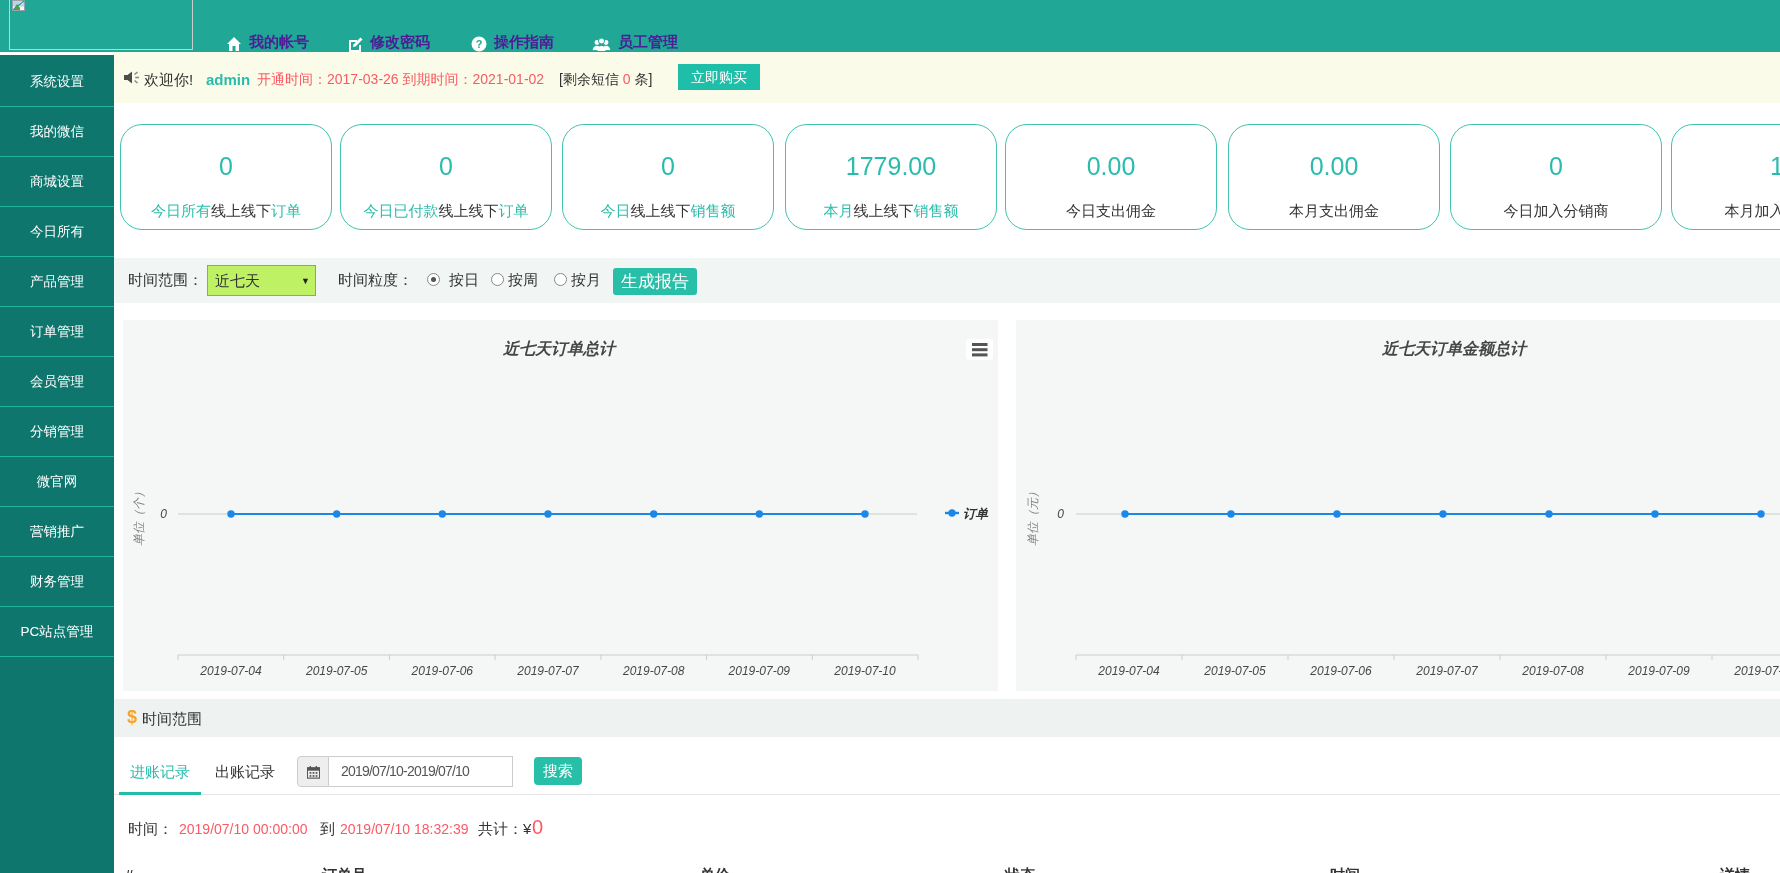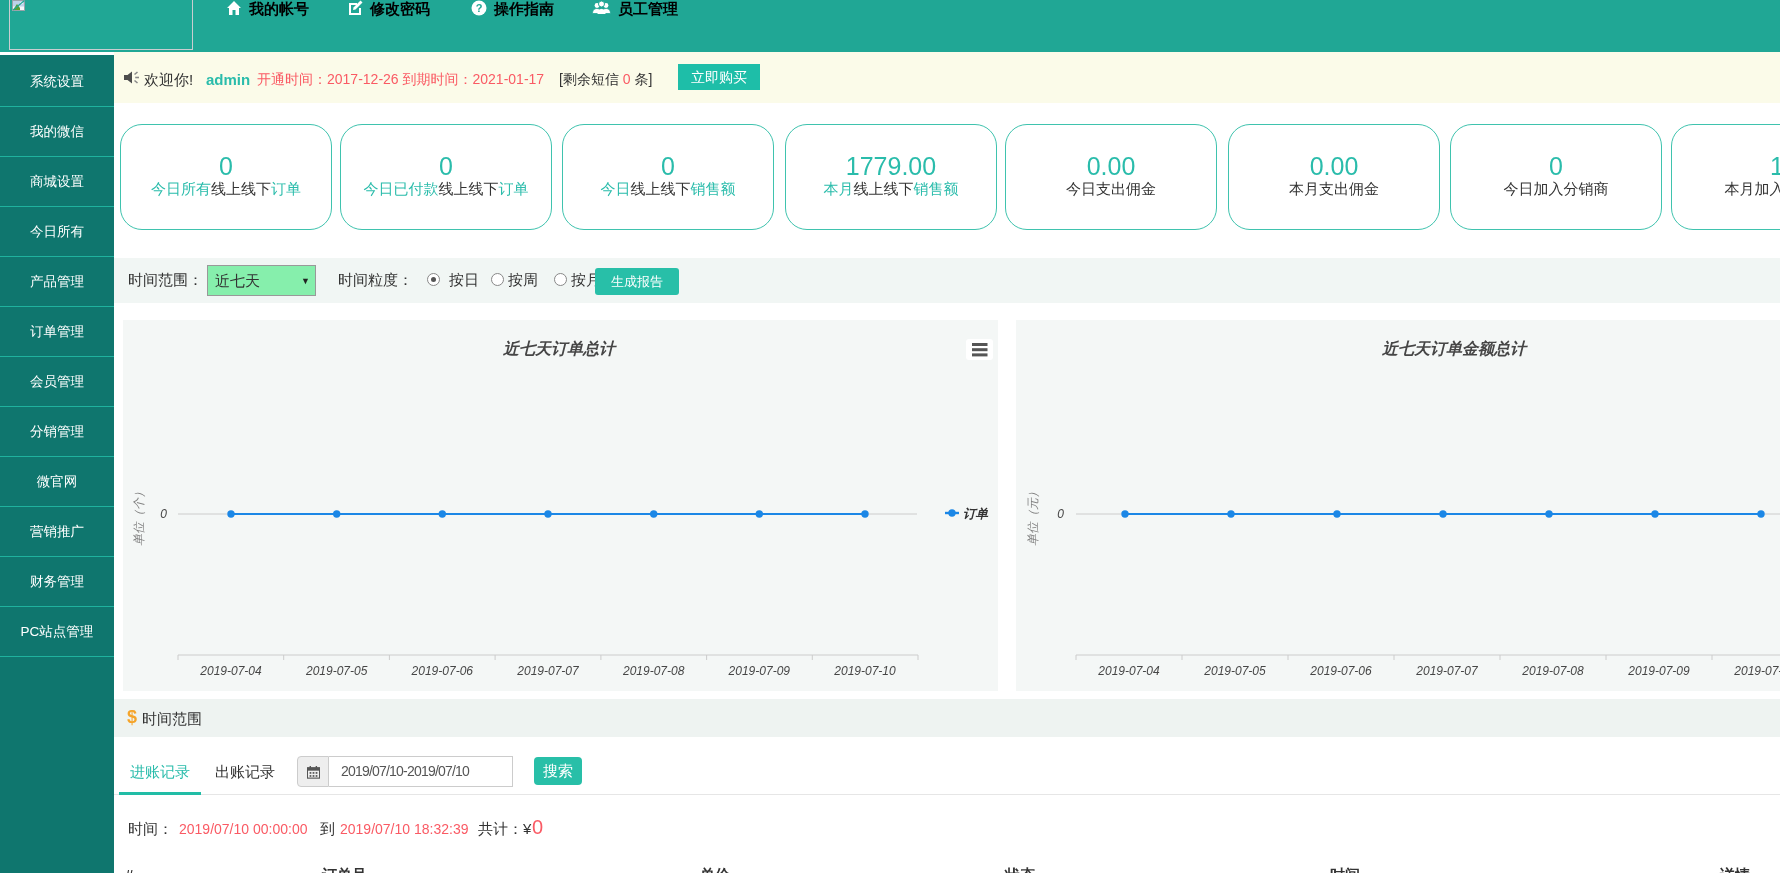--- a/index.html
+++ b/index.html
@@ -4,31 +4,31 @@
 <title>dashboard</title>
 <style>
   * { margin:0; padding:0; box-sizing:border-box; }
   html,body { width:1780px; height:873px; overflow:hidden; }
   body { font-family:"Liberation Sans", sans-serif; background:#fff; color:#333; }
   #page { position:relative; width:1780px; height:873px; overflow:hidden; background:#fff; }
   .abs { position:absolute; }
   
   #hdr { position:absolute; left:0; top:0; width:1780px; height:52px; background:#20a795; }
   #logobox { position:absolute; left:9px; top:-3px; width:184px; height:53px; border:1px solid #c9cdd0; }
-  .navitem { position:absolute; top:0; height:52px; display:flex; align-items:flex-start; color:#000000; font-size:15px; font-weight:bold; }
+  .navitem { position:absolute; top:0; height:52px; display:flex; align-items:flex-end; color:#4c1d95; font-size:15px; font-weight:bold; }
   .navitem svg { margin-right:7px; }
   
   #side { position:absolute; left:0; top:55px; width:114px; height:818px; background:#0f766e; }
   .sitem { height:50px; line-height:50px; text-align:center; color:#fff; font-size:13.5px; border-bottom:1px solid #1fb29e; }
   
   #welcome { position:absolute; left:114px; top:52px; width:1666px; height:51px; background:#fbfbe9; }
   
   .card { position:absolute; top:124px; width:212px; height:106px; background:#fff; border:1px solid #3fc3ae; border-radius:22px; text-align:center; }
   .card .num { margin-top:27px; font-size:25px; color:#2abcab; line-height:28px; }
-  .card .lbl { margin-top:0; font-size:15px; color:#333; line-height:18px; }
+  .card .lbl { margin-top:22px; font-size:15px; color:#333; line-height:18px; }
   .tl { color:#2abcab; }
   
   #filter { position:absolute; left:114px; top:258px; width:1666px; height:45px; background:#f1f6f4; }
   
   .panel { position:absolute; top:320px; height:371px; background:#f4f7f6;font-style:italic; }
   
   #finband { position:absolute; left:114px; top:699px; width:1666px; height:38px; background:#eef3f1; }
   .btn { background:#21bda6; color:#fff; border:none; }
   svg text { font-family:"Liberation Sans", sans-serif; }
 </style>
@@ -96,21 +96,21 @@
 
   <div id="welcome">
     <svg class="abs" style="left:9px;top:17px" width="17" height="17" viewBox="0 0 17 17">
       <path d="M1 6 H4.5 L9 2.5 V14.5 L4.5 11 H1 Z" fill="#4d4d4d"></path>
       <path d="M11.5 5.5 L14.5 3" stroke="#888" stroke-width="1.6"></path>
       <path d="M12.2 8.5 H16" stroke="#888" stroke-width="1.6"></path>
       <path d="M11.5 11.5 L14.5 14" stroke="#888" stroke-width="1.6"></path>
     </svg>
     <span class="abs" style="left:30px;top:19px;font-size:15px;color:#333">欢迎你!</span>
     <span class="abs" style="left:92px;top:19px;font-size:15px;font-weight:bold;color:#2abcab">admin</span>
-    <span class="abs" style="left:143px;top:19px;font-size:14px;color:#fa5a64">开通时间：2017-12-26 到期时间：2021-01-17</span>
+    <span class="abs" style="left:143px;top:19px;font-size:14px;color:#fa5a64">开通时间：2017-03-26 到期时间：2021-01-02</span>
     <span class="abs" style="left:445px;top:19px;font-size:14px;color:#333">[剩余短信 <span style="color:#fa5a64">0</span> 条]</span>
     <div class="abs btn" style="left:564px;top:12px;width:82px;height:26px;line-height:26px;text-align:center;font-size:14px;background:#1ebea8">立即购买</div>
   </div>
 
   <div class="card" style="left:120px">
     <div class="num">0</div>
     <div class="lbl"><span class="tl">今日所有</span>线上线下<span class="tl">订单</span></div>
   </div>
   <div class="card" style="left:340px">
     <div class="num">0</div>
@@ -136,33 +136,33 @@
     <div class="num">0</div>
     <div class="lbl">今日加入分销商</div>
   </div>
   <div class="card" style="left:1671px">
     <div class="num">1</div>
     <div class="lbl">本月加入分销商</div>
   </div>
 
   <div id="filter">
     <span class="abs" style="left:14px;top:13px;font-size:15px;color:#333">时间范围：</span>
-    <div class="abs" style="left:93px;top:7px;width:109px;height:31px;background:#86efac;border:1px solid #999">
+    <div class="abs" style="left:93px;top:7px;width:109px;height:31px;background:#bef264;border:1px solid #999">
       <span class="abs" style="left:7px;top:6px;font-size:15px;color:#333">近七天</span>
       <span class="abs" style="left:93px;top:10px;font-size:9px;color:#222">▼</span>
     </div>
     <span class="abs" style="left:224px;top:13px;font-size:15px;color:#333">时间粒度：</span>
     <span class="abs" style="left:313px;top:15px;width:13px;height:13px;border-radius:50%;border:1px solid #888;background:#fff"></span>
     <span class="abs" style="left:317px;top:19px;width:5px;height:5px;border-radius:50%;background:#555"></span>
     <span class="abs" style="left:335px;top:13px;font-size:15px;color:#333">按日</span>
     <span class="abs" style="left:377px;top:15px;width:13px;height:13px;border-radius:50%;border:1px solid #888;background:#fff"></span>
     <span class="abs" style="left:394px;top:13px;font-size:15px;color:#333">按周</span>
     <span class="abs" style="left:440px;top:15px;width:13px;height:13px;border-radius:50%;border:1px solid #888;background:#fff"></span>
     <span class="abs" style="left:457px;top:13px;font-size:15px;color:#333">按月</span>
-    <div class="abs btn" style="left:481px;top:10px;width:84px;height:27px;line-height:27px;text-align:center;font-size:13px;border-radius:3px;background:#28bfa8">生成报告</div>
+    <div class="abs btn" style="left:499px;top:10px;width:84px;height:27px;line-height:27px;text-align:center;font-size:17px;border-radius:3px;background:#28bfa8">生成报告</div>
   </div>
 
   <div class="panel" style="left:123px;width:875px">
     <svg width="875" height="371" viewBox="0 0 875 371">
       <text x="436" y="34" text-anchor="middle" font-size="16" font-weight="bold" fill="#464646">近七天订单总计</text>
       <rect x="843" y="19" width="27" height="21" rx="3" fill="#fff"></rect>
       <g fill="#555">
         <rect x="849" y="23" width="15.5" height="3"></rect>
         <rect x="849" y="28.2" width="15.5" height="3"></rect>
         <rect x="849" y="33.4" width="15.5" height="3"></rect>

